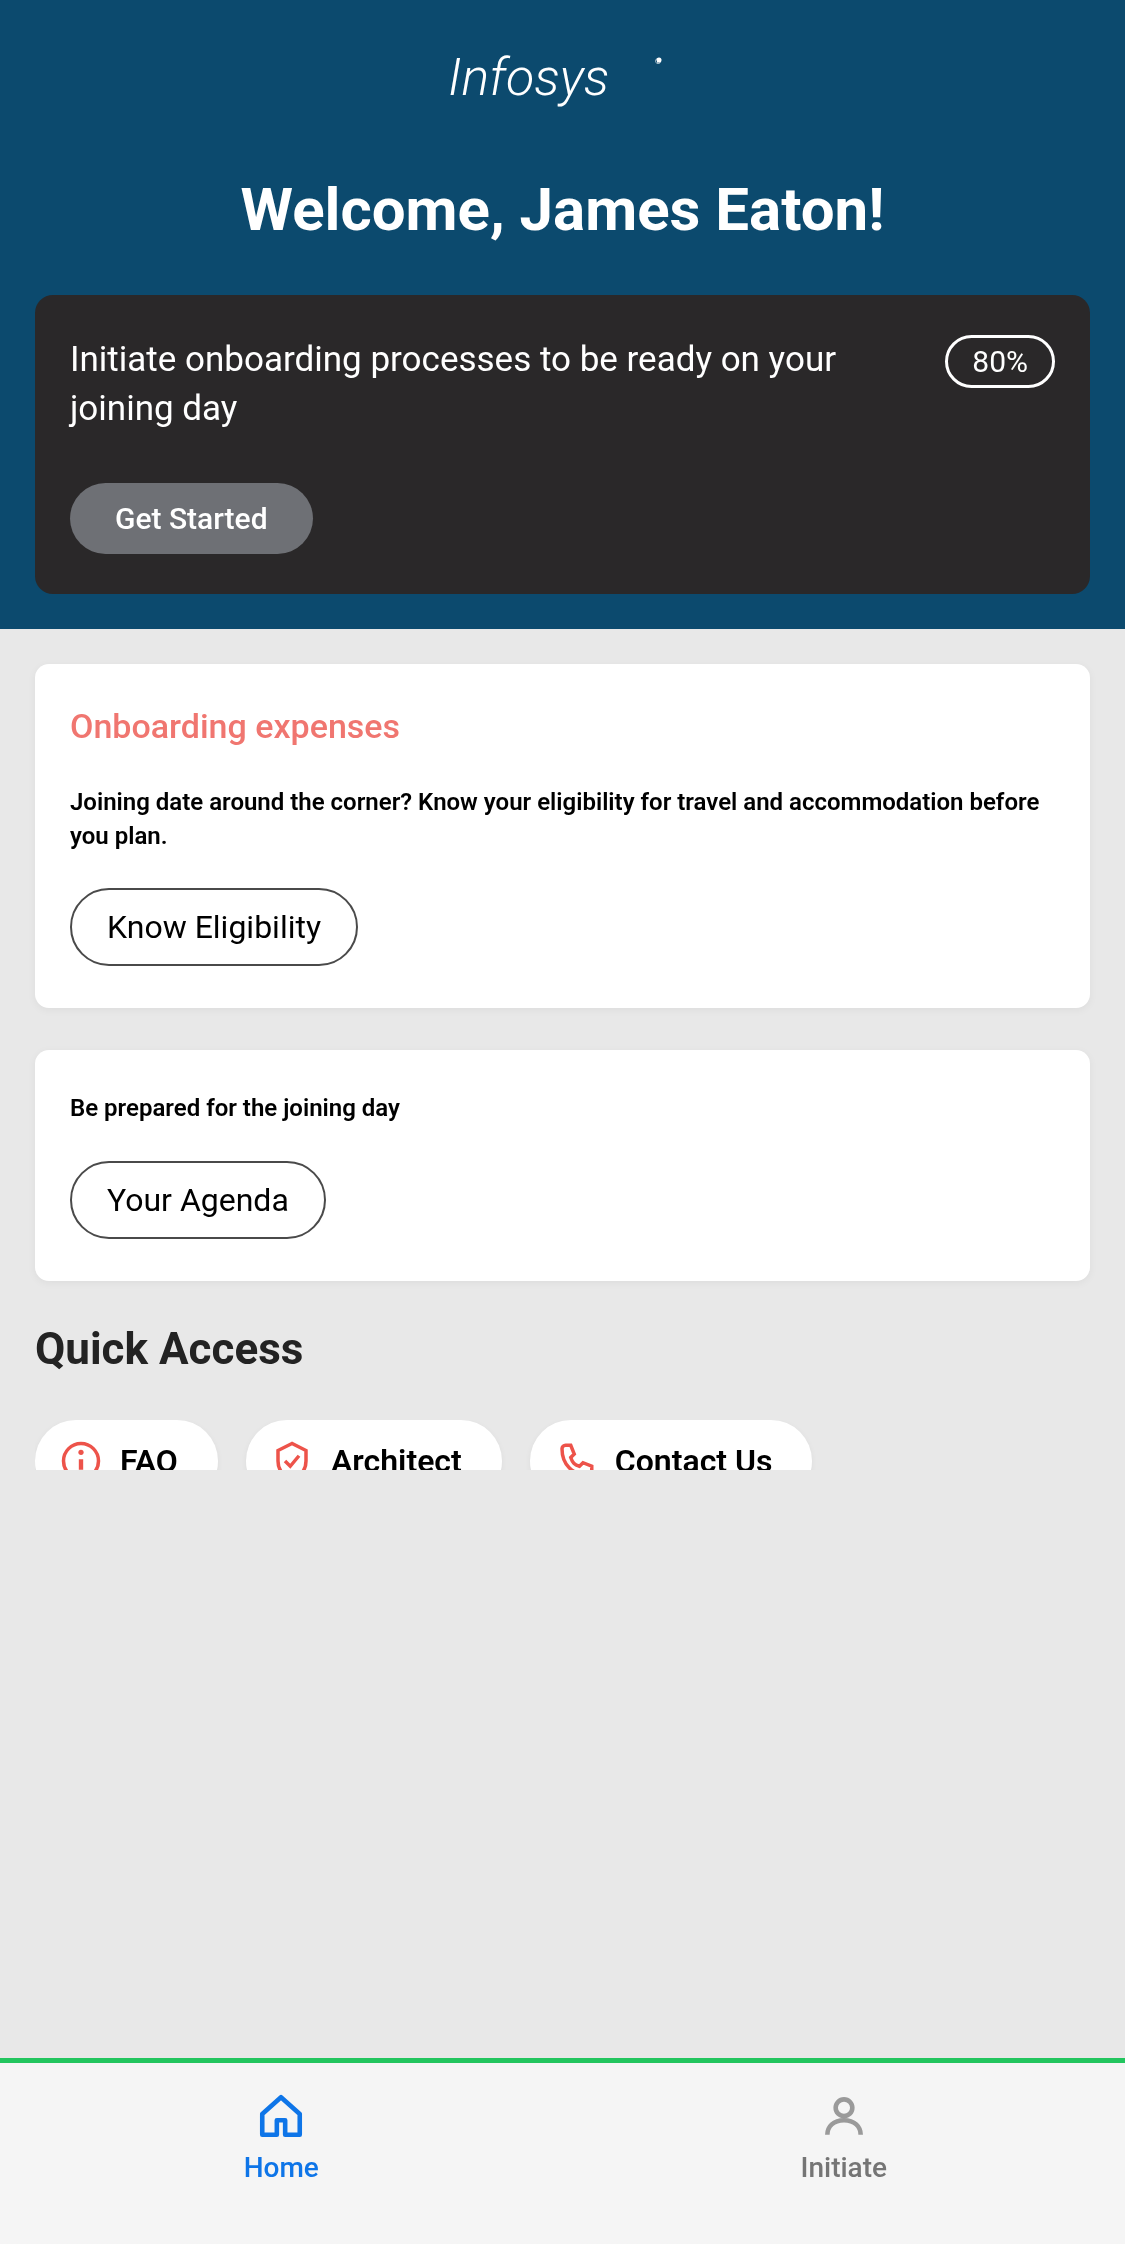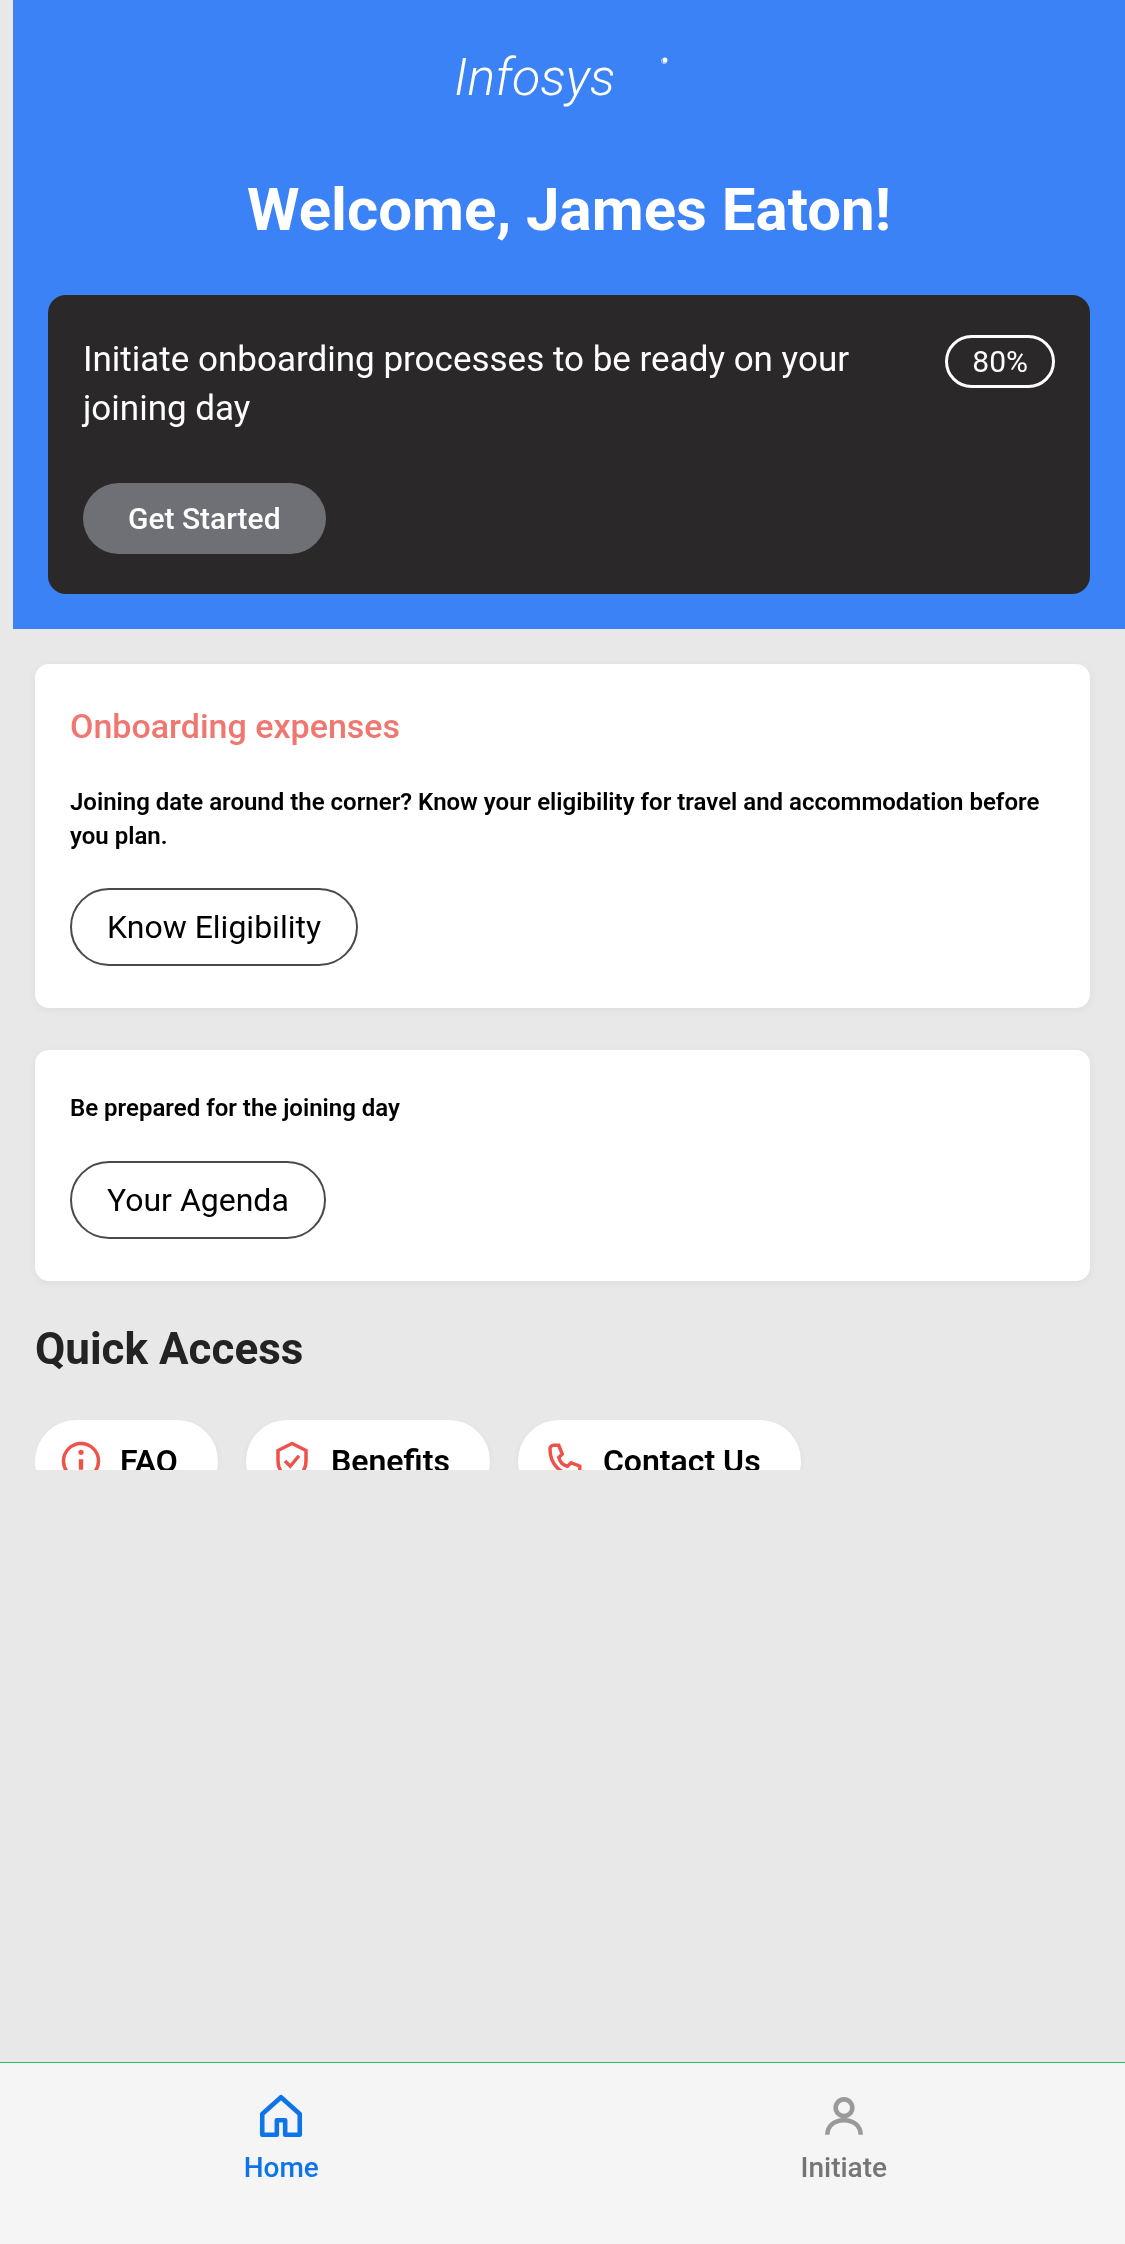--- a/index.html
+++ b/index.html
@@ -11,24 +11,23 @@
     
     body {
       width: 1125px;
       height: 2244px;
       background: #e8e8e8;
       position: relative;
       overflow: hidden;
     }
     
     .header {
-      background: #3b82f6;
+      background: #0c4a6e;
       padding: 50px 35px 35px;
       color: white;
-      margin-left: 13px;
     }
     
     .logo {
       text-align: center;
       margin-bottom: 60px;
     }
     
     .logo svg {
       width: 230px;
       height: 60px;
@@ -160,21 +159,21 @@
       align-items: center;
       justify-content: center;
     }
     
     .bottom-nav {
       position: absolute;
       bottom: 0;
       left: 0;
       right: 0;
       background: #f5f5f5;
-      border-top: 1px solid #22c55e;
+      border-top: 5px solid #22c55e;
       display: flex;
       justify-content: space-around;
       padding: 28px 0 60px;
     }
     
     .nav-item {
       display: flex;
       flex-direction: column;
       align-items: center;
       gap: 10px;
@@ -259,21 +258,21 @@
           </span>
           <span>FAQ</span>
         </div>
         <div class="quick-item">
           <span class="quick-icon">
             <svg viewBox="0 0 24 24" width="42" height="42">
                 <path d="M12 2 L4 6 L4 12 C4 17 7 21 12 22 C17 21 20 17 20 12 L20 6 Z" stroke="#ed534a" stroke-width="2" fill="none"></path>
                 <path d="M8 12 L11 15 L16 9" stroke="#ed534a" stroke-width="2" fill="none"></path>
               </svg>
           </span>
-          <span>Benefits</span>
+          <span>Architect</span>
         </div>
         <div class="quick-item">
           <span class="quick-icon">
             <svg viewBox="0 0 24 24" width="42" height="42">
                 <path d="M6 3 C5 3 4 4 4 5 C4 14 10 20 19 20 C20 20 21 19 21 18 L21 15 L16 13 L14 15 C11 14 10 13 9 10 L11 8 L9 3 Z" stroke="#ed534a" stroke-width="2" fill="none"></path>
               </svg>
           </span>
           <span>Contact Us</span>
         </div>
       </div>

